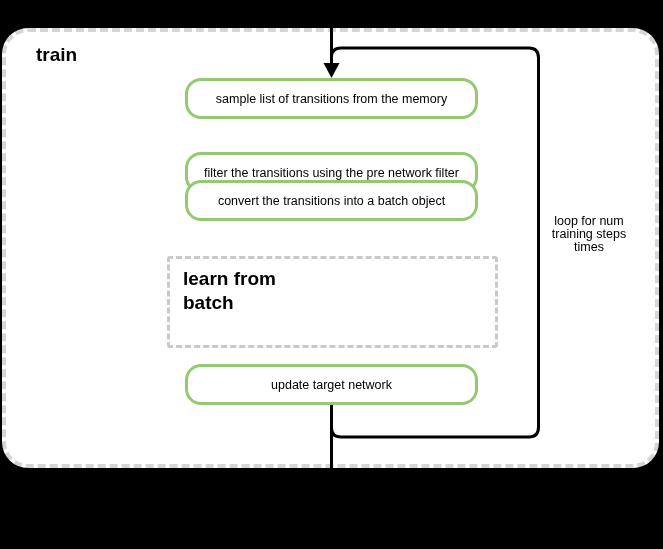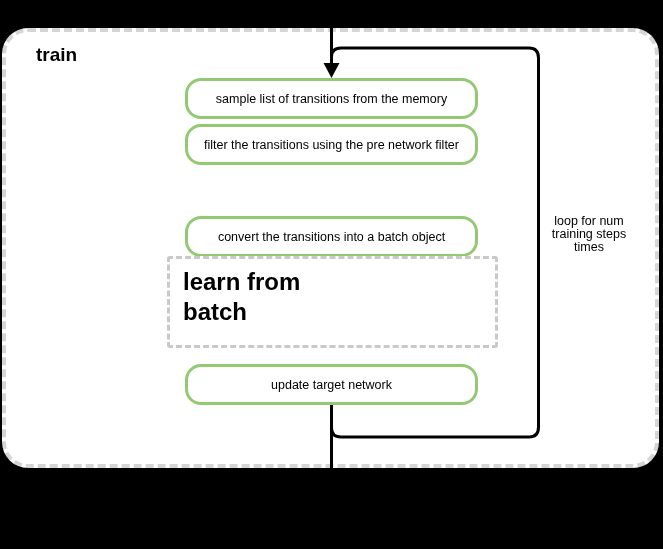--- a/index.html
+++ b/index.html
@@ -58,21 +58,21 @@
   }
   .subprocess{
     position:absolute;
     left:167px;top:256px;
     width:331px;height:92px;
     box-sizing:border-box;
     background:var(--canvas);
     border:3px dashed var(--subprocess_border);
     border-radius:3px;
     padding:8px 13px;
-    font-size:24px;
+    font-size:19px;
     font-weight:bold;
     line-height:1.25;
     color:var(--text);
     white-space:pre-line;
     z-index:3;
   }
   .loop-label{
     position:absolute;
     left:541px;top:215px;
     width:96px;
@@ -99,23 +99,23 @@
     <line x1="331.5" y1="0" x2="331.5" y2="64" stroke="var(--loop_border)" stroke-width="3"></line>
     <polygon points="323.5,63 339.5,63 331.5,78" fill="var(--loop_border)"></polygon>
 
     <line x1="331.5" y1="403" x2="331.5" y2="471" stroke="var(--loop_border)" stroke-width="3"></line>
   </svg>
 
   <div class="train-title">train</div>
 
   <div class="step" style="top:78px;">sample list of transitions from the memory</div>
 
-  <div class="step" style="top:124px;">filter the transitions using the pre network filter</div>
+  <div class="step" style="top:152px;">filter the transitions using the pre network filter</div>
 
-  <div class="step" style="top:216px;">convert the transitions into a batch object</div>
+  <div class="step" style="top:180px;">convert the transitions into a batch object</div>
 
   <div class="subprocess">learn from
 batch</div>
 
   <div class="step" style="top:364px;">update target network</div>
 
   <div class="loop-label">loop for num
 training steps
 times</div>
 

